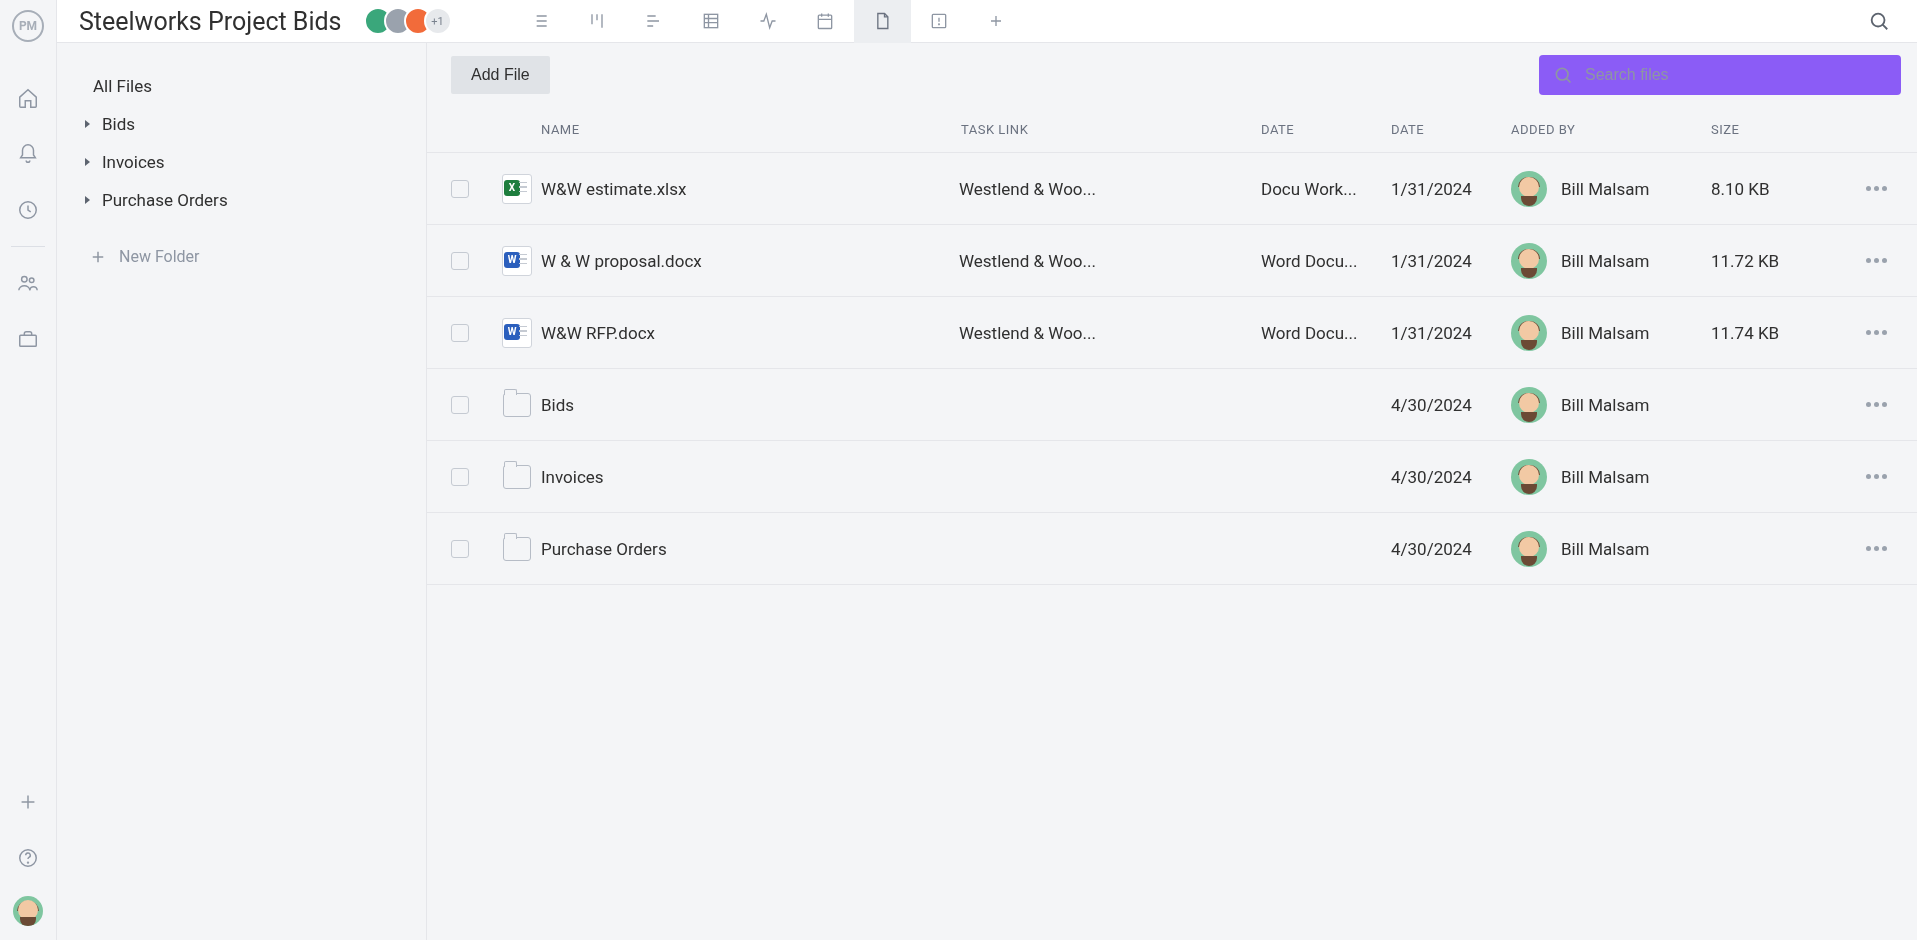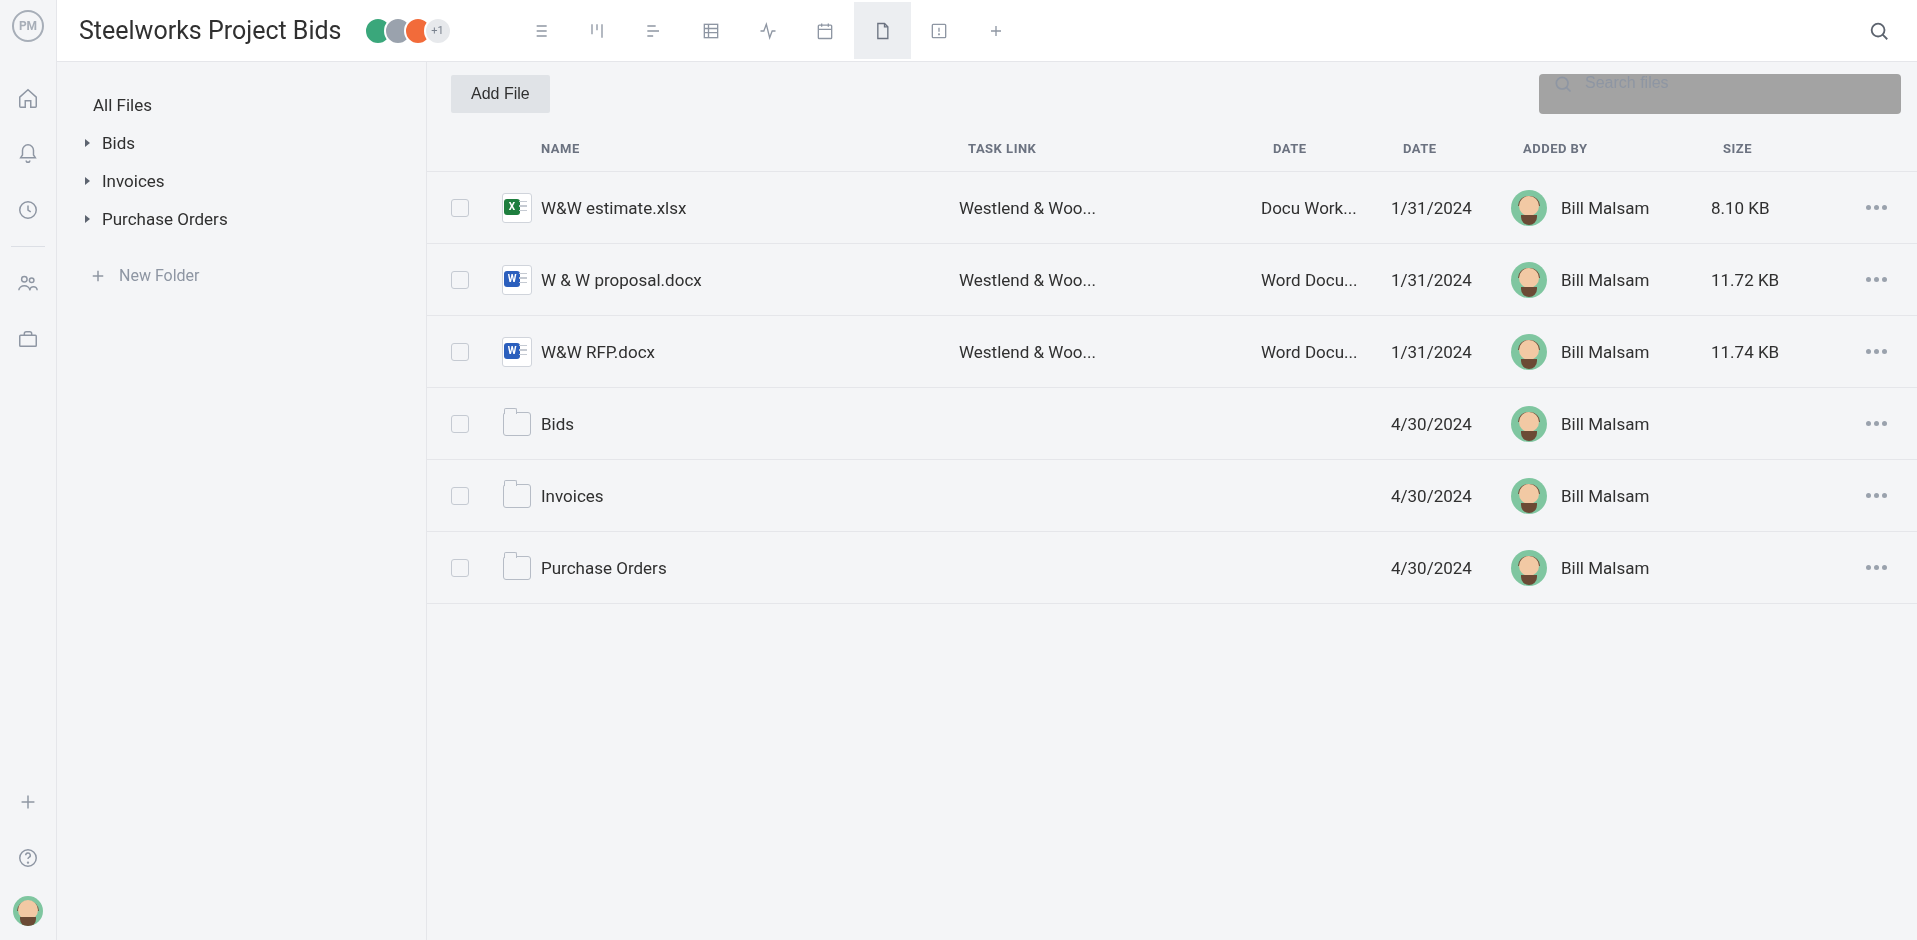--- a/index.html
+++ b/index.html
@@ -9,21 +9,21 @@
 
 .rail { width: 57px; min-width: 57px; background: #f4f5f7; border-right: 1px solid #e5e6ea; display: flex; flex-direction: column; align-items: center; padding-top: 10px; }
 .rail .logo { width: 32px; height: 32px; border: 2px solid #a7aeb8; border-radius: 50%; display: flex; align-items: center; justify-content: center; color: #a7aeb8; font-weight: 700; font-size: 12px; margin-bottom: 28px; }
 .rail-icon { width: 24px; height: 24px; color: #8e96a3; margin: 16px 0; cursor: pointer; display:flex; align-items:center; justify-content:center; }
 .rail-icon svg { width: 22px; height: 22px; stroke: currentColor; fill: none; stroke-width: 1.6; }
 .rail .spacer { flex: 1; }
 .rail .divider { width: 34px; height: 1px; background: #dcdfe5; margin: 8px 0; }
 .rail .avatar { width: 30px; height: 30px; border-radius: 50%; background: #7fc6a0; margin-bottom: 14px; margin-top: 10px; position: relative; overflow:hidden; }
 
 
-.header { height: 62px; background: #fff; border-bottom: 1px solid #e5e6ea; display: flex; align-items: center; padding: 0 18px 0 22px; }
+.header { height: 43px; background: #fff; border-bottom: 1px solid #e5e6ea; display: flex; align-items: center; padding: 0 18px 0 22px; }
 .header-title { font-size: 25px; font-weight: 400; color: #303030; margin-right: 22px; white-space: nowrap; }
 .team { display: flex; align-items: center; margin-right: 60px; }
 .team .av { width: 28px; height: 28px; border-radius: 50%; border: 2px solid #fff; margin-left: -8px; }
 .team .av:first-child { margin-left: 0; background:#3aa77b;}
 .team .av:nth-child(2){ background:#9aa2ad;}
 .team .av:nth-child(3){ background:#f26b3a;}
 .team .more { width: 28px; height: 28px; border-radius: 50%; background: #e7e9ec; margin-left: -8px; display:flex; align-items:center; justify-content:center; font-size:11px; color:#7a828e; border:2px solid #fff;}
 .tabs { display: flex; align-items: center; height:100%; }
 .tab { width: 57px; height: 57px; display:flex; align-items:center; justify-content:center; color:#8e96a3; cursor:pointer; }
 .tab.active { background:#eceef1; color:#6b7280;}
@@ -42,27 +42,27 @@
 .folders .item .caret { width:0;height:0; border-left:5px solid #5d6470; border-top:4px solid transparent; border-bottom:4px solid transparent; margin-right:12px;}
 .folders .item.trash { padding-left: 36px; margin-top:8px;}
 .folders .new { display:flex; align-items:center; padding-left:32px; margin-top:28px; color:#8e96a3; font-size:16px; cursor:pointer;}
 .folders .new svg{width:18px;height:18px;stroke:currentColor;stroke-width:2;fill:none;margin-right:12px;}
 
 
 .content { flex:1; background:#f4f5f7; min-width:0; display:flex; flex-direction:column;}
 .toolbar { height: 64px; display:flex; align-items:center; padding: 0 16px 0 24px;}
 .add-btn { background:#e0e3e7; border:none; padding: 10px 20px; font-size:16px; color:#303030; border-radius:2px; cursor:pointer;}
 .toolbar .flex{flex:1;}
-.search-box { width: 362px; height:40px; background:#a3a3a3; border-radius:4px; display:flex; align-items:flex-start; padding: 0 14px; }
+.search-box { width: 362px; height:40px; background:#8b5cf6; border-radius:4px; display:flex; align-items:center; padding: 0 14px; }
 .search-box svg{width:20px;height:20px;stroke:#8e96a3;fill:none;stroke-width:2;margin-right:12px;}
 .search-box input{ flex:1; border:none; background:transparent; outline:none; font-size:16px; color:#303030;}
 .search-box input::placeholder{color:#8e96a3;}
 
 .table { flex:1; overflow:auto; }
-.thead { display:flex; align-items:center; height:46px; padding: 0 4px 0 24px; color: #6b7280; font-size:13px; letter-spacing:0.5px; border-bottom:1px solid #e5e6ea;font-weight:bold;}
+.thead { display:flex; align-items:center; height:46px; padding: 0 16px 0 24px; color: #6b7280; font-size:13px; letter-spacing:0.5px; border-bottom:1px solid #e5e6ea;}
 .col-check{width:50px;}
 .col-icon{width:40px;}
 .col-name{flex: 1.4; min-width: 180px;}
 .col-task{flex: 1; min-width: 120px;}
 .col-type{width: 130px;}
 .col-date{width: 120px;}
 .col-added{width: 200px; display:flex; align-items:center;}
 .col-size{width: 140px;}
 .col-actions{width:50px; display:flex; justify-content:center;}
 .trow { display:flex; align-items:center; height:72px; padding: 0 16px 0 24px; border-bottom:1px solid #e5e6ea; font-size:17px; color:#303030;}

